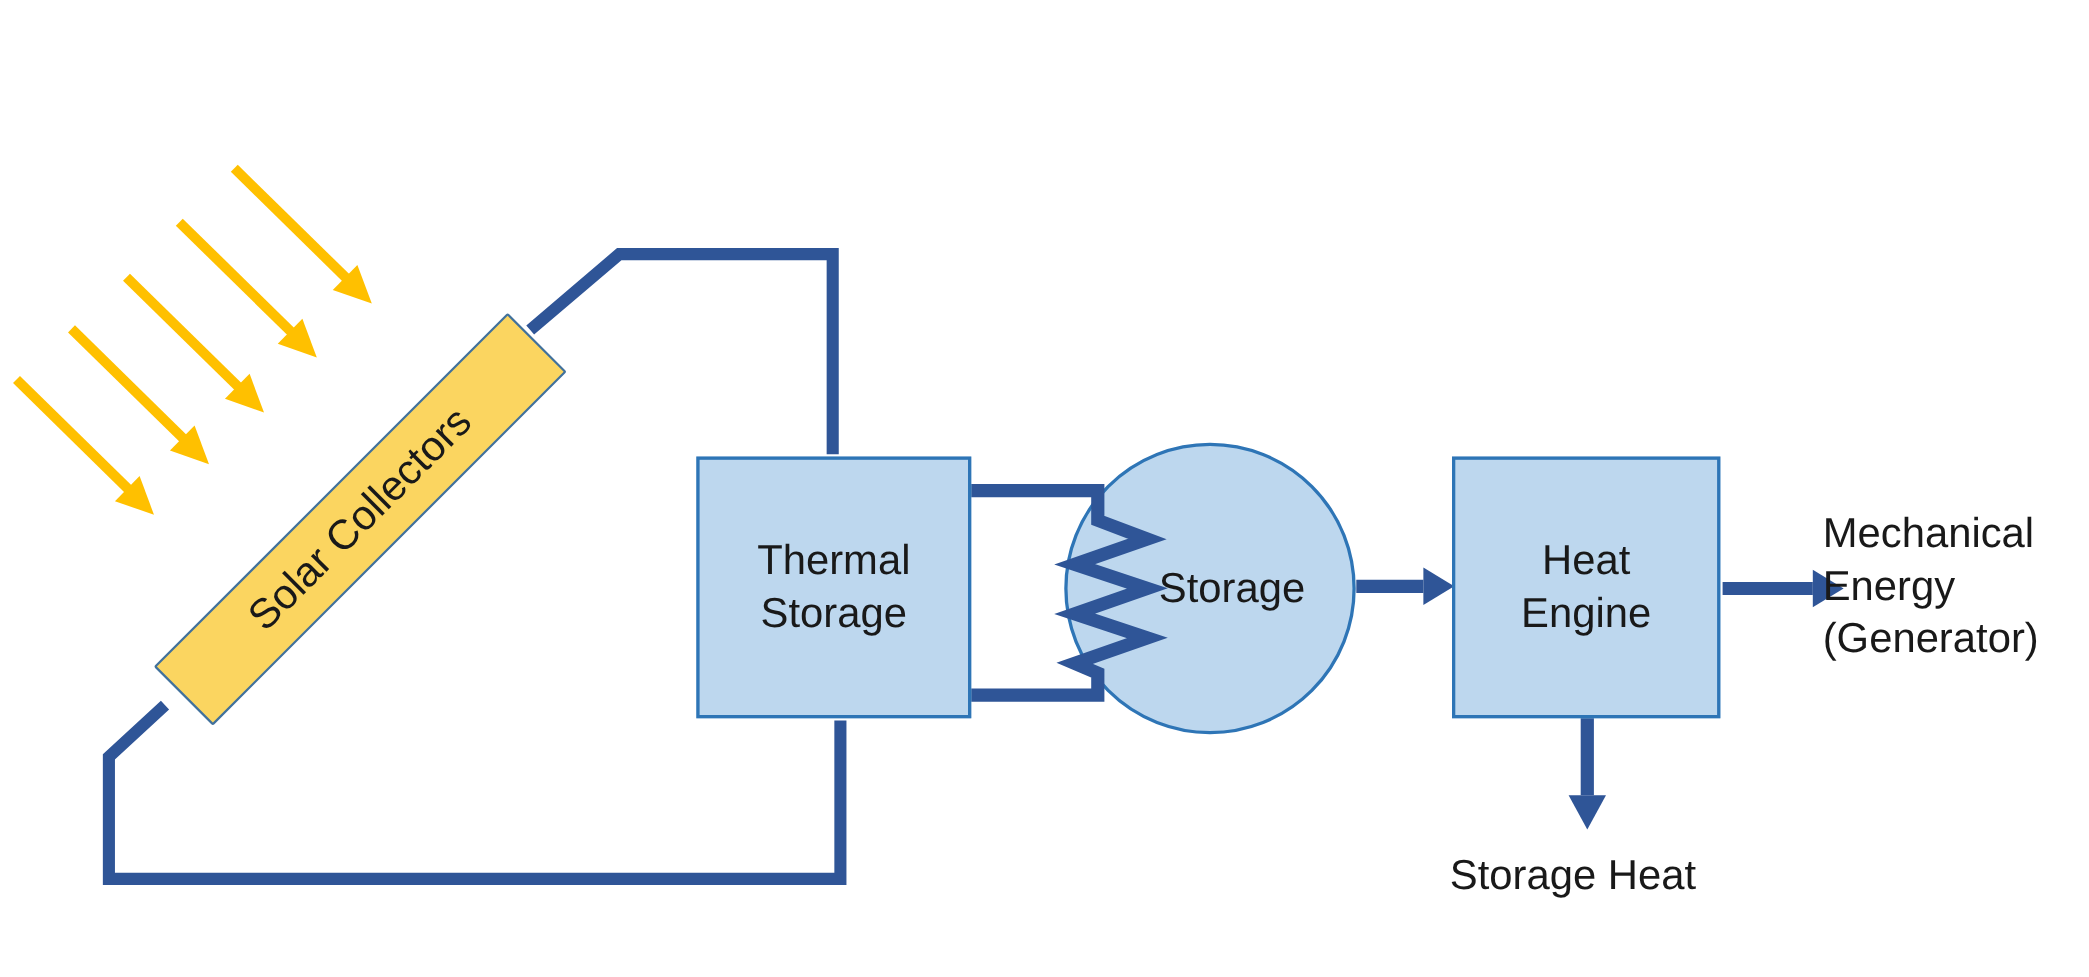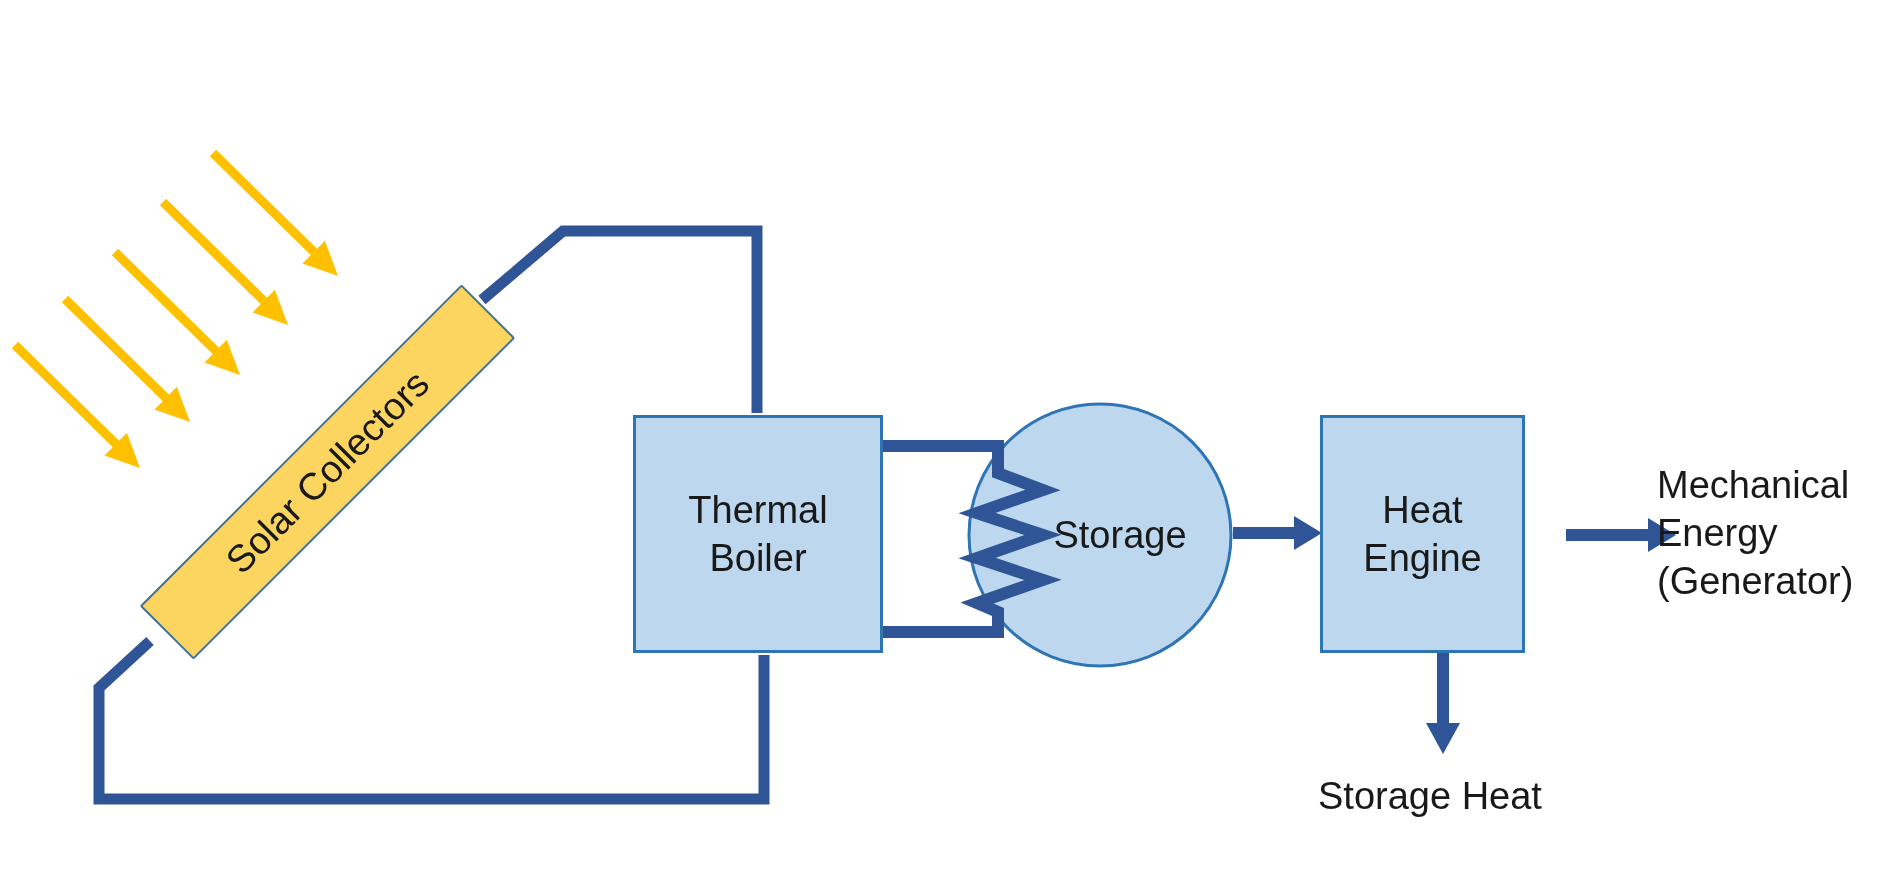--- a/index.html
+++ b/index.html
@@ -89,24 +89,24 @@
       <polygon points="1426,723 1460,723 1443,754" style="fill:var(--pipe)"></polygon>
     </g>
   </svg>
 
   <div id="collector">
     <span class="node-label">Solar Collectors</span>
   </div>
 
   <div class="node-box" style="left:633px; top:415px; width:250px; height:238px;">
     <span class="node-label">Thermal
-Boiler</span>
+Storage</span>
   </div>
 
-  <div class="node-box" style="left:1320px; top:415px; width:205px; height:238px;">
+  <div class="node-box" style="left:1320px; top:415px; width:244px; height:238px;">
     <span class="node-label">Heat
 Engine</span>
   </div>
 
   <div id="boiler-label">
     <span class="node-label">Storage</span>
   </div>
 
   <div id="mechanical-energy-label" class="floating-label">Mechanical
 Energy

